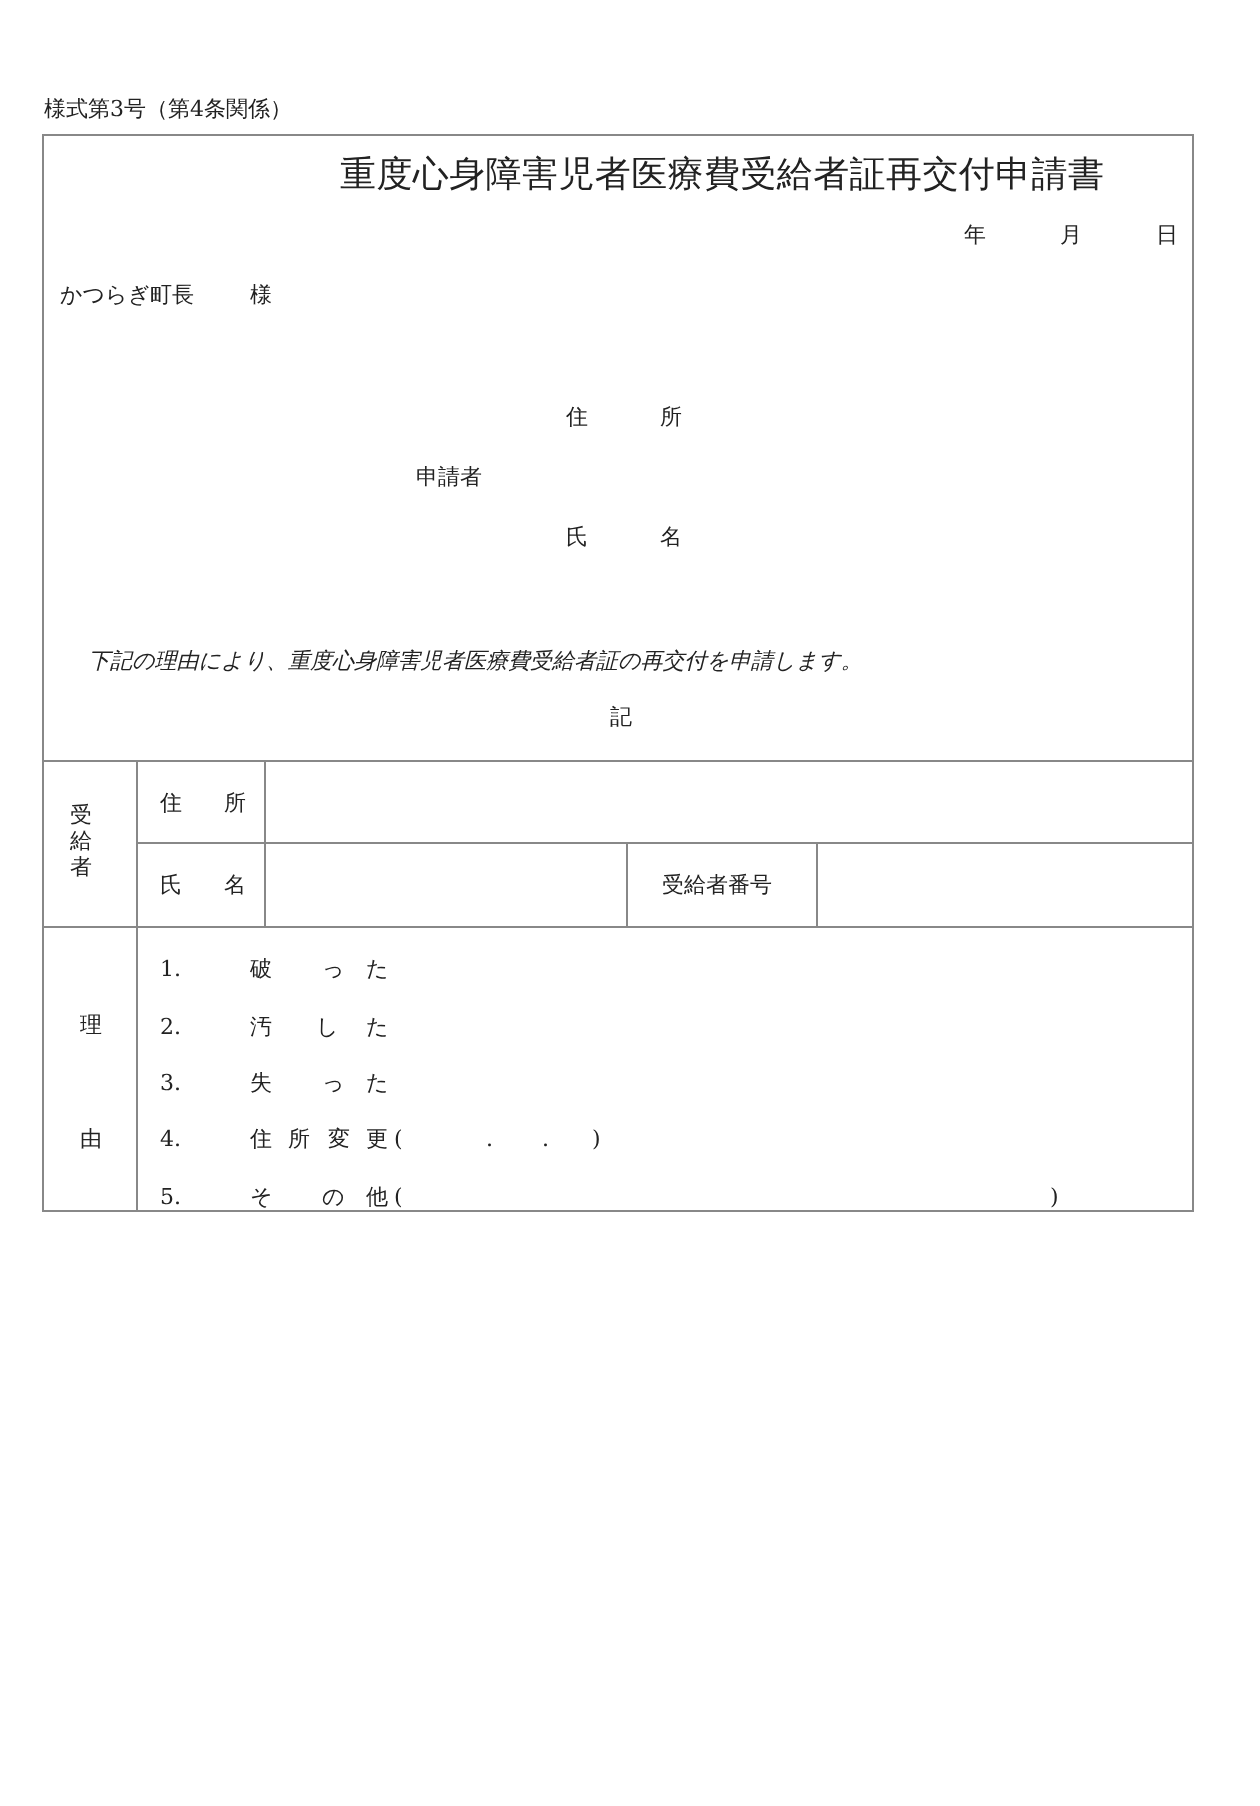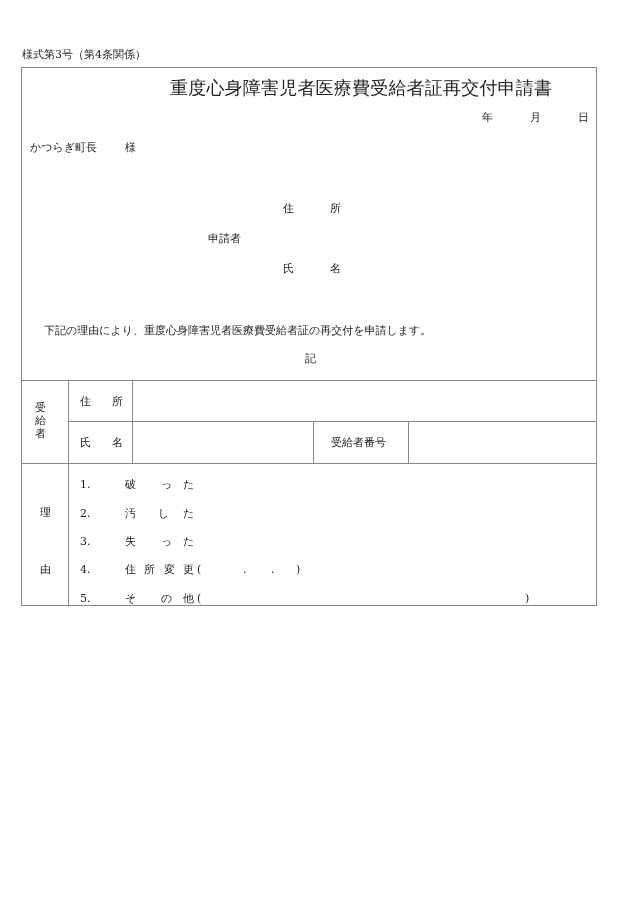--- a/index.html
+++ b/index.html
@@ -28,21 +28,21 @@
 
 <div class="abs" style="left:30px;top:142px;">かつらぎ町長</div>
 <div class="abs" style="left:125px;top:142px;">様</div>
 
 <div class="abs" style="left:283px;top:203px;">住</div>
 <div class="abs" style="left:330px;top:203px;">所</div>
 <div class="abs" style="left:208px;top:233px;">申請者</div>
 <div class="abs" style="left:283px;top:263px;">氏</div>
 <div class="abs" style="left:330px;top:263px;">名</div>
 
-<div class="abs" style="left:44px;top:325px;">下記の理由により、重度心身障害児者医療費受給者証の再交付を申請します。</div>
+<div class="abs" style="left:44px;top:325px;font-style:italic;">下記の理由により、重度心身障害児者医療費受給者証の再交付を申請します。</div>
 <div class="abs" style="left:305px;top:353px;">記</div>
 
 <div class="hline" style="left:21px;top:380px;width:576px;"></div>
 <div class="hline" style="left:68px;top:421px;width:529px;"></div>
 <div class="hline" style="left:21px;top:463px;width:576px;"></div>
 <div class="vline" style="left:68px;top:380px;height:226px;"></div>
 <div class="vline" style="left:132px;top:380px;height:83px;"></div>
 <div class="vline" style="left:313px;top:421px;height:42px;"></div>
 <div class="vline" style="left:408px;top:421px;height:42px;"></div>
 

